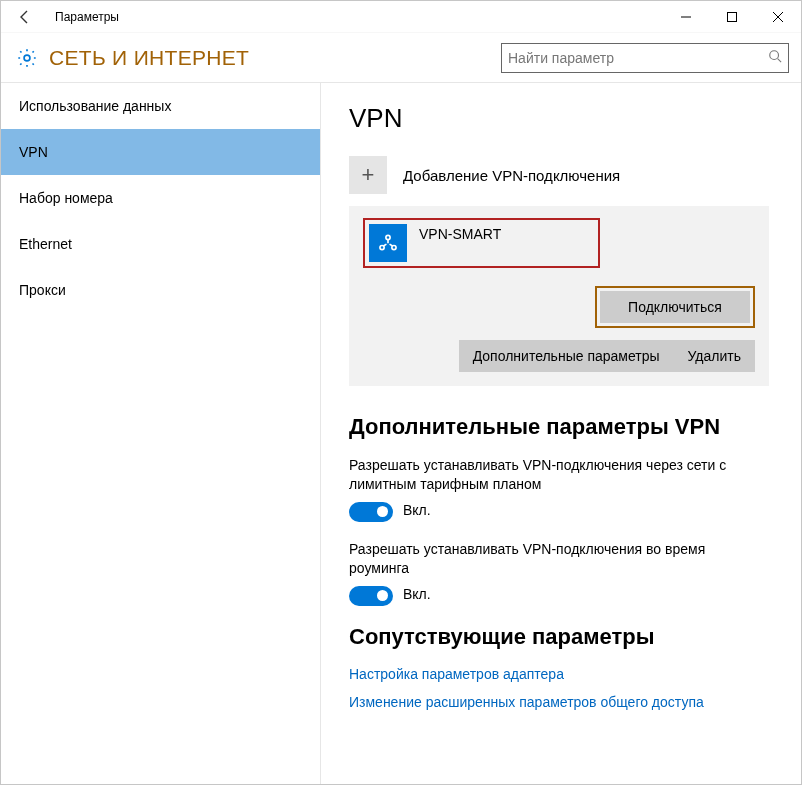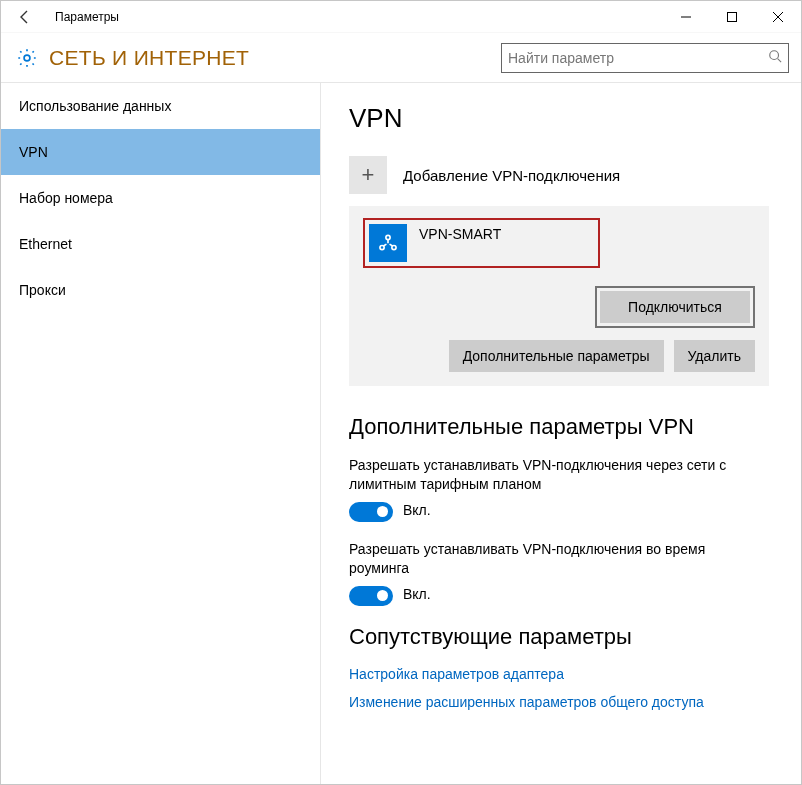--- a/index.html
+++ b/index.html
@@ -178,41 +178,40 @@
   }
   .vpn-name { font-size: 14px; color:#000; padding-top:2px;}
   .vpn-btn-row1 {
     display:flex;
     justify-content:flex-end;
     margin-bottom: 12px;
   }
   .vpn-btn-row2 {
     display:flex;
     justify-content:flex-end;
-    gap: 10px;
   }
   .btn {
     background: #ccc;
     border: none;
     height: 32px;
     font-size: 14px;
     color:#000;
     padding: 0 14px;
     font-family: inherit;
   }
   .btn-connect-wrap {
-    border:2px solid #737373;
+    border:2px solid #a16207;
     padding:3px;
     display:inline-flex;
   }
   .btn-connect { width: 150px; }
 
   
   .section-h2 {
-    font-weight:400;
+    font-weight:700;
     font-size: 22px;
     color:#000;
     margin-bottom: 16px;
   }
   .setting-block { margin-bottom: 18px; }
   .setting-desc { font-size: 14px; color:#000; line-height: 1.35; margin-bottom:8px; max-width:380px;}
   .toggle-row { display:flex; align-items:flex-start; gap:10px;}
   .toggle {
     width: 44px; height: 20px; border-radius: 10px;
     background:#0078d7; position:relative;

